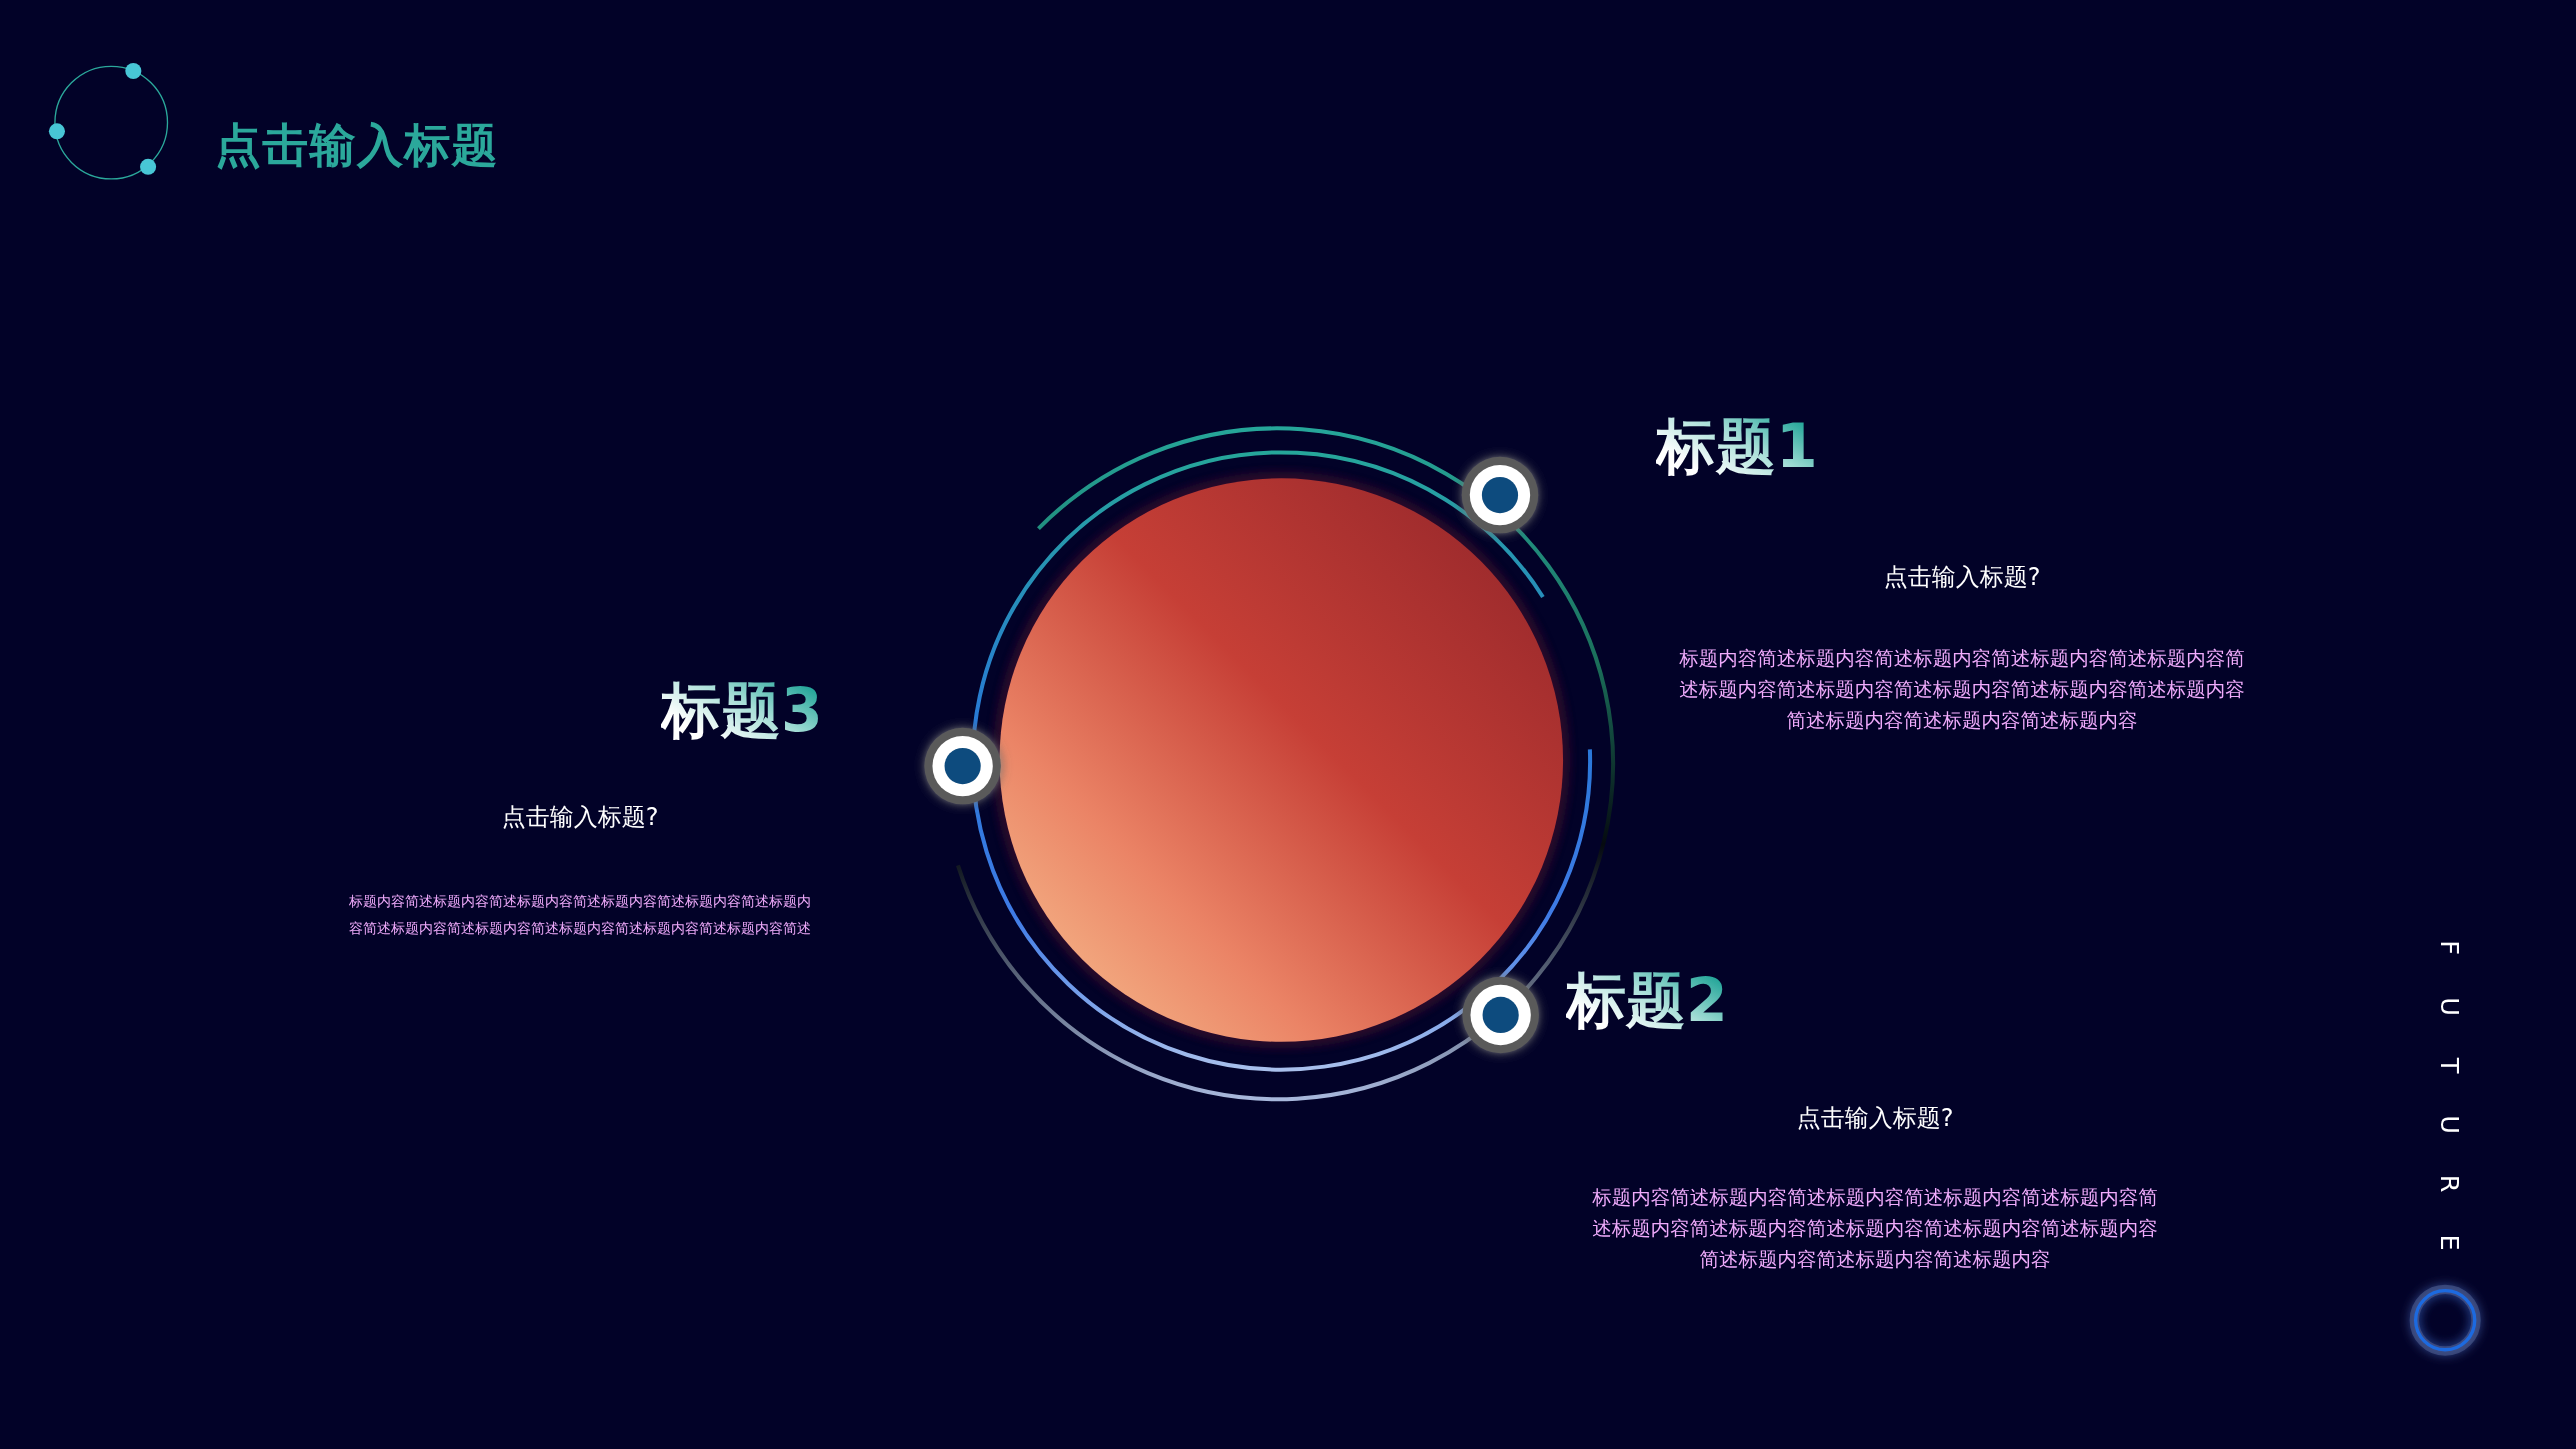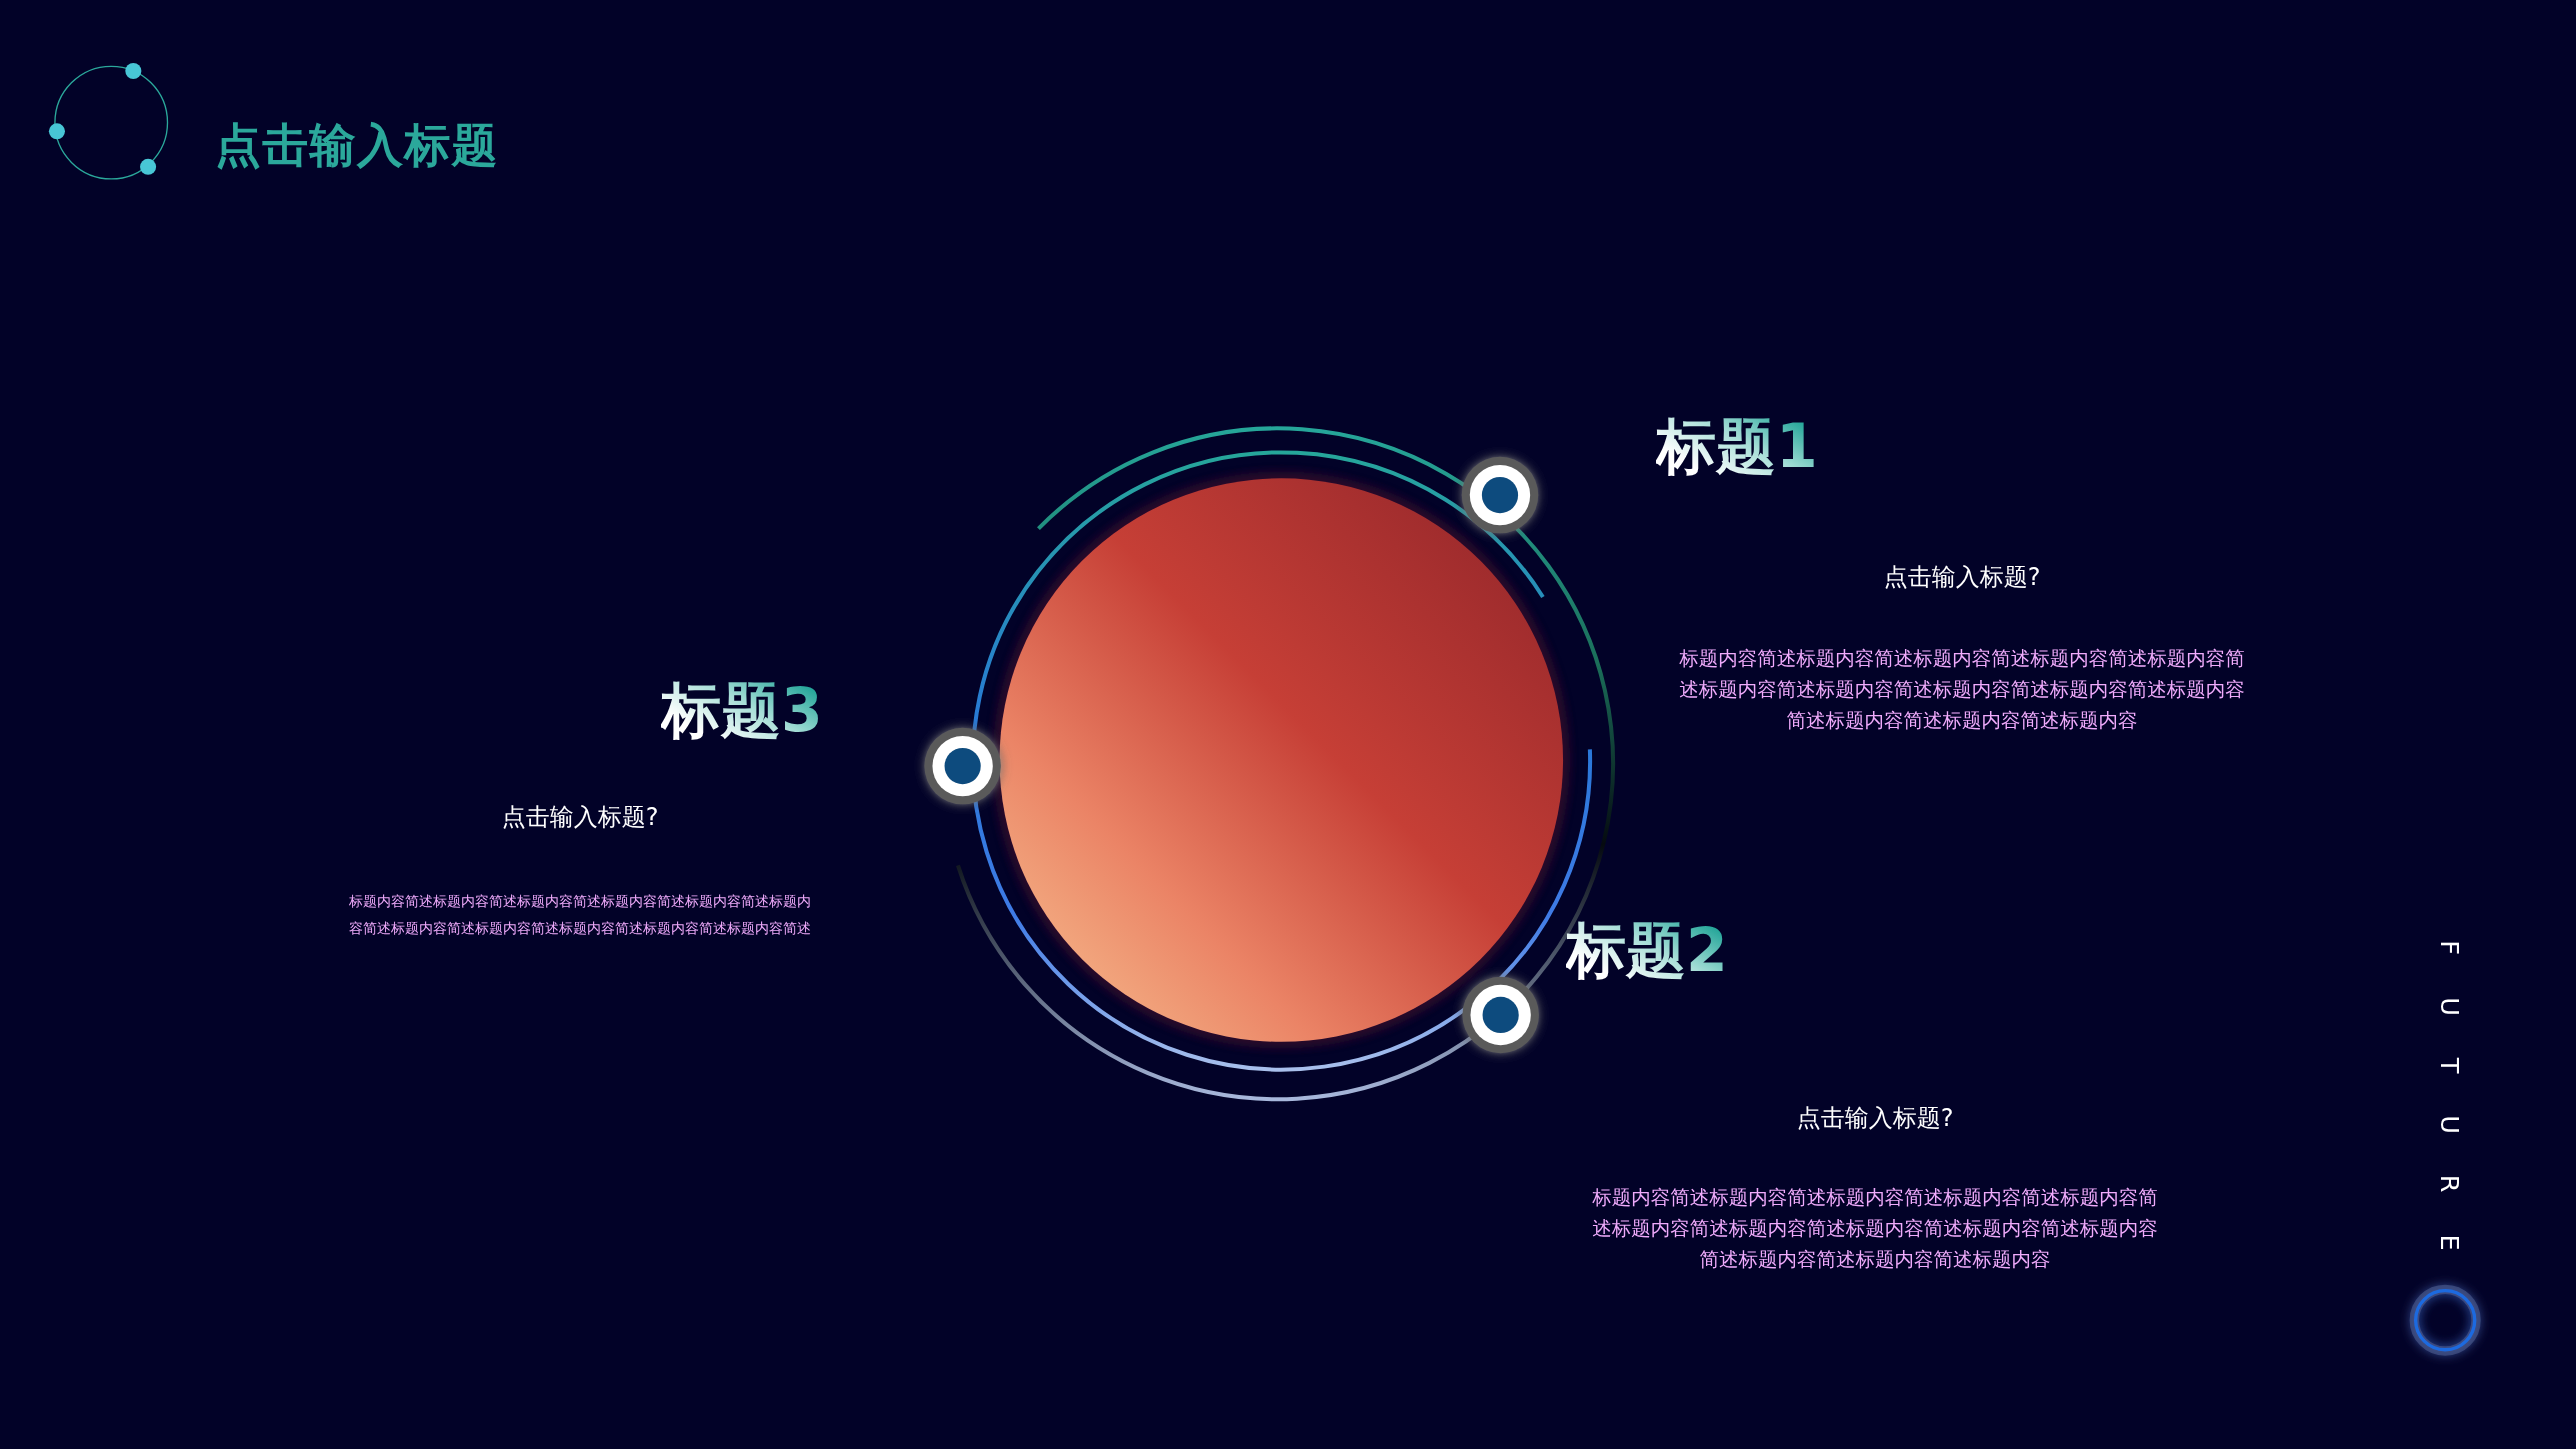--- a/index.html
+++ b/index.html
@@ -117,21 +117,21 @@
 </svg>
 
 <div class="abs heading" style="left:1656px; top:416px;text-decoration:underline;">标题1</div>
 <div class="abs subtitle" style="left:1962px; top:565px; transform:translateX(-50%);">点击输入标题?</div>
 <div class="abs body-text" style="left:1962px; top:643px; transform:translateX(-50%);">
   <div>标题内容简述标题内容简述标题内容简述标题内容简述标题内容简</div>
   <div>述标题内容简述标题内容简述标题内容简述标题内容简述标题内容</div>
   <div>简述标题内容简述标题内容简述标题内容</div>
 </div>
 
-<div class="abs heading" style="left:1566px; top:920px;">标题2</div>
+<div class="abs heading" style="left:1566px; top:970px;">标题2</div>
 <div class="abs subtitle" style="left:1875px; top:1106px; transform:translateX(-50%);">点击输入标题?</div>
 <div class="abs body-text" style="left:1875px; top:1182px; transform:translateX(-50%);">
   <div>标题内容简述标题内容简述标题内容简述标题内容简述标题内容简</div>
   <div>述标题内容简述标题内容简述标题内容简述标题内容简述标题内容</div>
   <div>简述标题内容简述标题内容简述标题内容</div>
 </div>
 
 <div class="abs heading" style="left:661px; top:680px;">标题3</div>
 <div class="abs subtitle" style="left:580px; top:805px; transform:translateX(-50%);">点击输入标题?</div>
 <div class="abs body-text" style="left:580px; top:876px; transform:translateX(-50%); font-size:14px; line-height:27px;margin-top:12px;">

